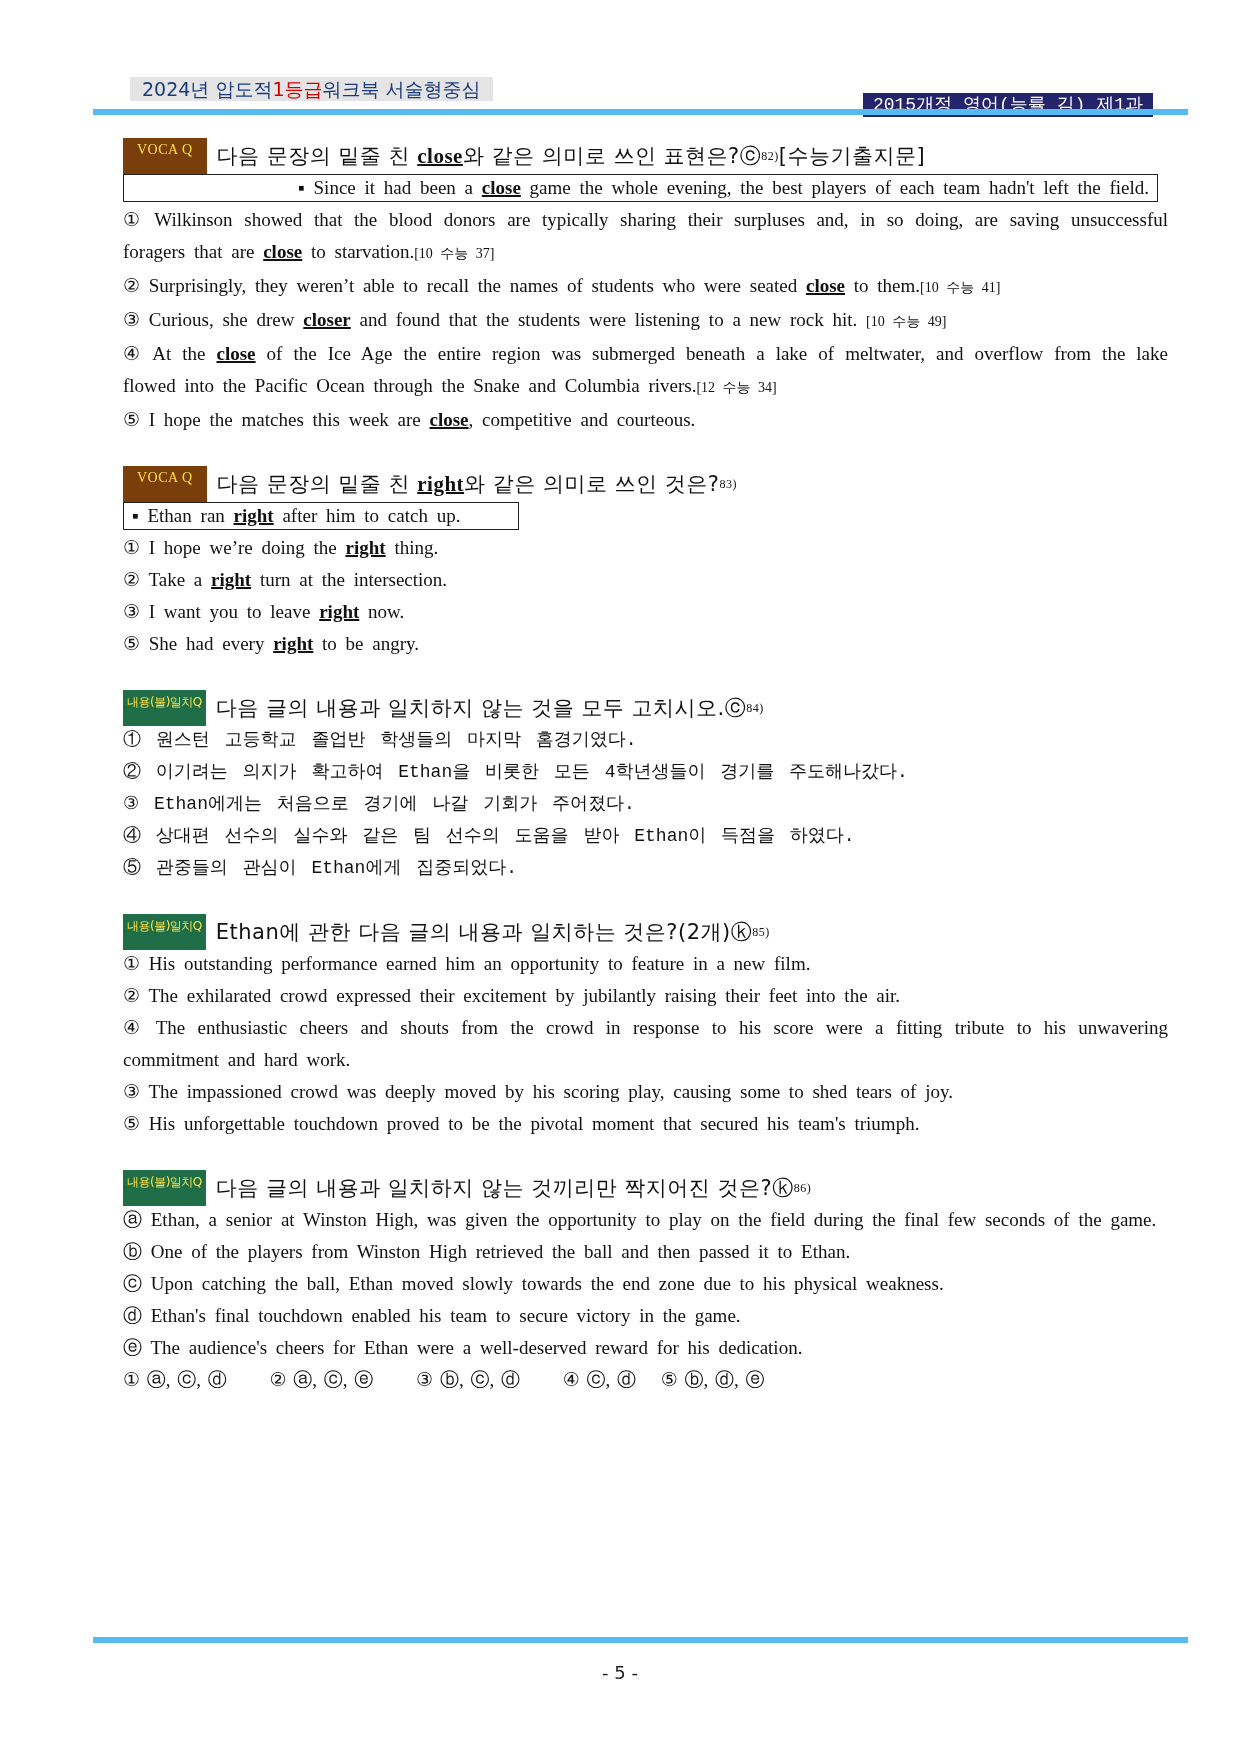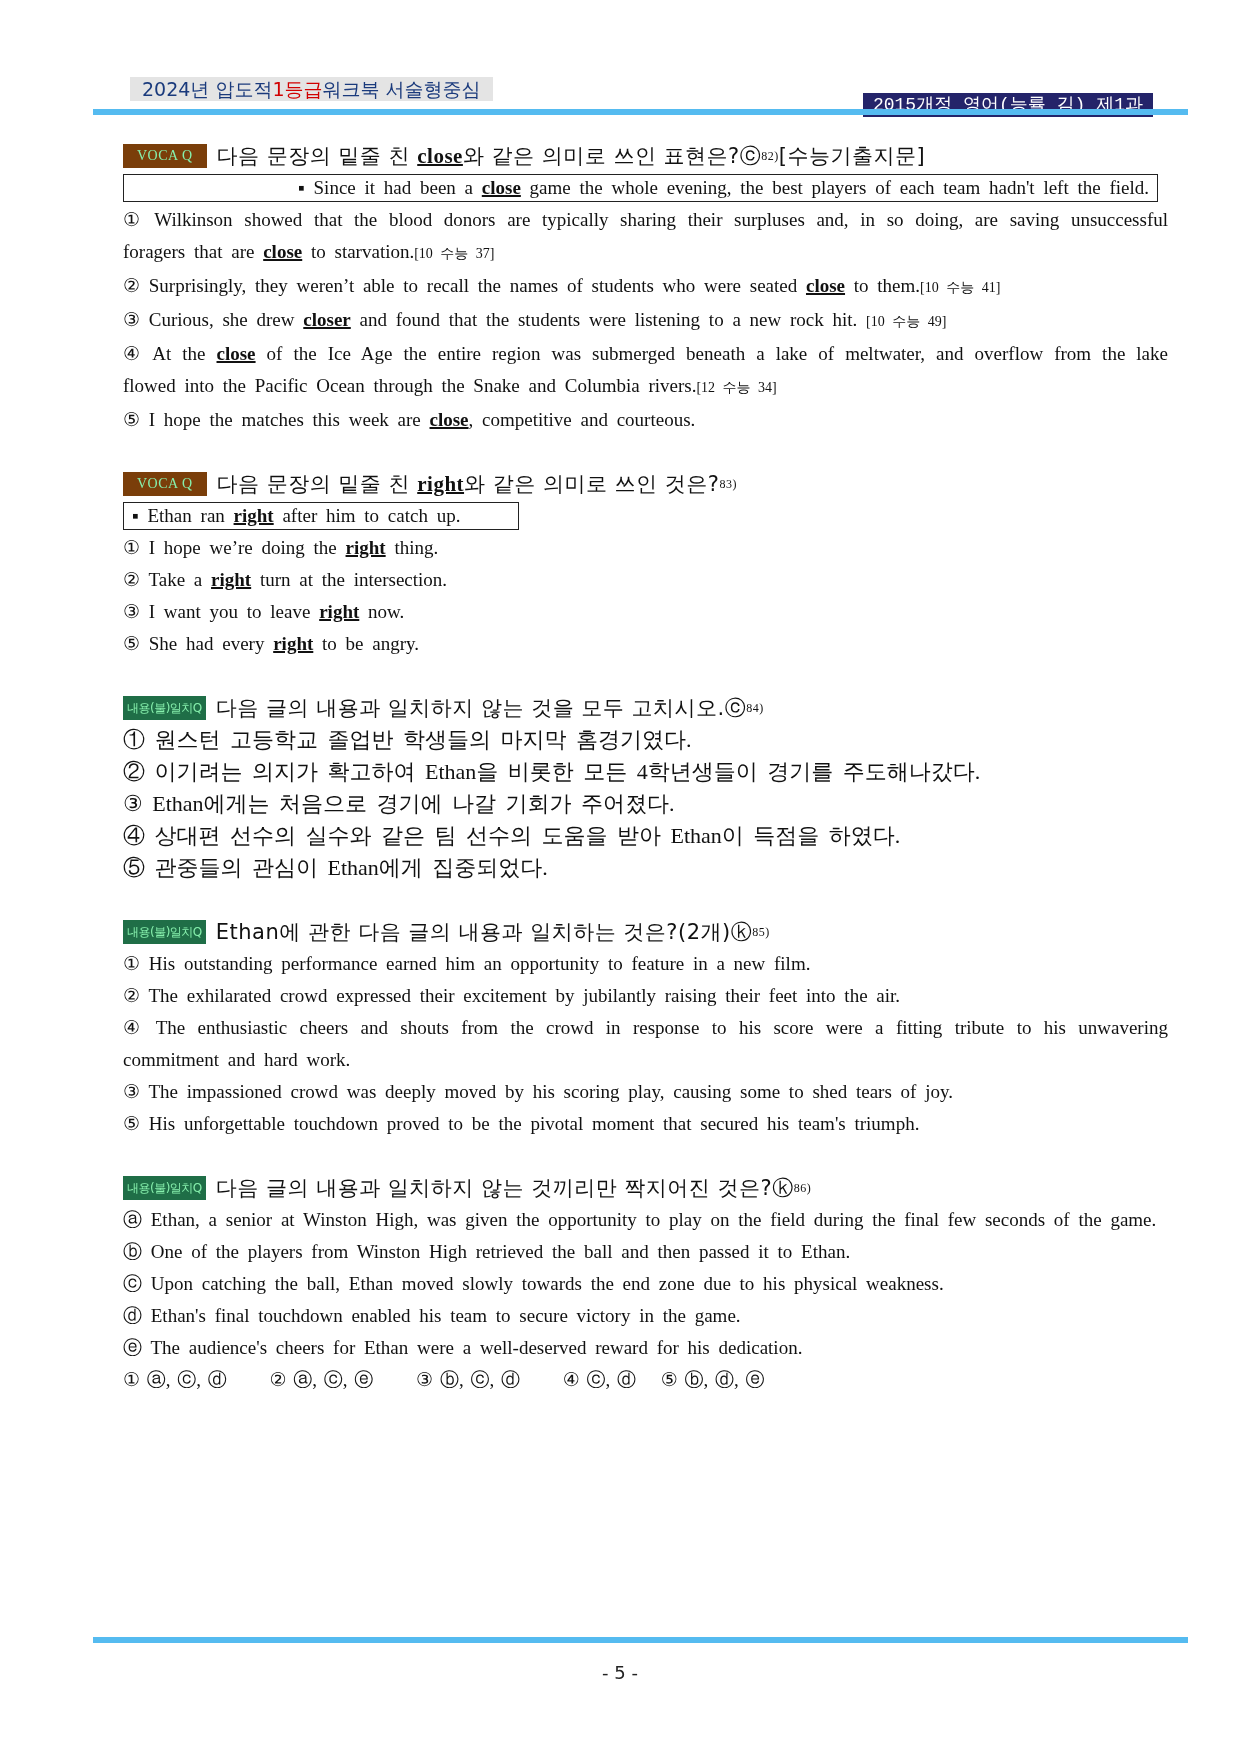--- a/index.html
+++ b/index.html
@@ -7,29 +7,29 @@
   .header { position: absolute; left: 93px; top: 77px; width: 1100px; height: 30px; }
   .hdr-left { position: absolute; left: 37px; top: 0; height: 24px; padding: 0 12px; background: #e4e4e4; color: #1a3a7c; font-family: "DejaVu Sans", sans-serif; font-size: 19px; line-height: 24px; white-space: nowrap; }
   .hdr-left .red { color: #d10000; }
   .hdr-right { position: absolute; right: 40px; top: 16px; height: 24px; padding: 0 10px; background: #24246a; color: #ffffff; font-family: Liberation Mono, monospace; font-size: 18px; line-height: 24px; white-space: nowrap; }
   .rule { position: absolute; left: 93px; width: 1095px; height: 6px; background: #55bbf0; }
   .rule.top { top: 109px; }
   .rule.bottom { top: 1637px; }
   .pageno { position: absolute; top: 1662px; left: 0; width: 100%; text-align: center; font-family: "DejaVu Sans", sans-serif; font-size: 18px; color: #222; }
   .content { position: absolute; left: 123px; top: 142px; width: 1045px; font-size: 19px; }
   .q-title { display: flex; align-items: center; height: 28px; font-size: 21px; font-family: "DejaVu Sans", sans-serif; letter-spacing: 0.5px; }
-  .badge { display: inline-block; height: 24px; line-height: 24px; padding: 0 14px; color: #86efac; font-family: "Liberation Serif", serif; font-size: 14px; margin-right: 10px; }
+  .badge { display: inline-block; height: 36px; line-height: 24px; padding: 0 14px; color: #fde047; font-family: "Liberation Serif", serif; font-size: 14px; margin-right: 10px; }
   .badge.voca { background: #7a3e0a; }
   .badge.match { background: #1f6e47; font-family: "DejaVu Sans", sans-serif; font-size: 12px; padding: 0 4px; letter-spacing: -0.5px; }
   sup { font-size: 12px; font-family: "Liberation Serif", serif; }
   .ul { font-weight: bold; text-decoration: underline; text-decoration-thickness: 1.5px; font-family: "Liberation Serif", serif; }
   .boxed { border: 1px solid #222; padding: 2px 8px; margin-top: 4px; display: inline-block; box-sizing: border-box; word-spacing: 4px; }
   .boxed.wide { width: 1035px; text-align: right; }
   .opt { line-height: 32px; word-spacing: 4px; text-align: justify; margin: 0; }
-  .opt.ko { font-family: Liberation Serif, serif; font-size: 22px; }
+  .opt.ko { font-family: Liberation Mono, monospace; font-size: 18px; }
   .opt .src { font-size: 14px; }
   .answers { line-height: 32px; word-spacing: 2px; }
   .answers span.a { display: inline-block; margin-right: 36px; }
   .section { margin-bottom: 28px; }
   .opts { margin-top: 2px; }
 </style>
 </head>
 <body>
 
 <div class="header">

